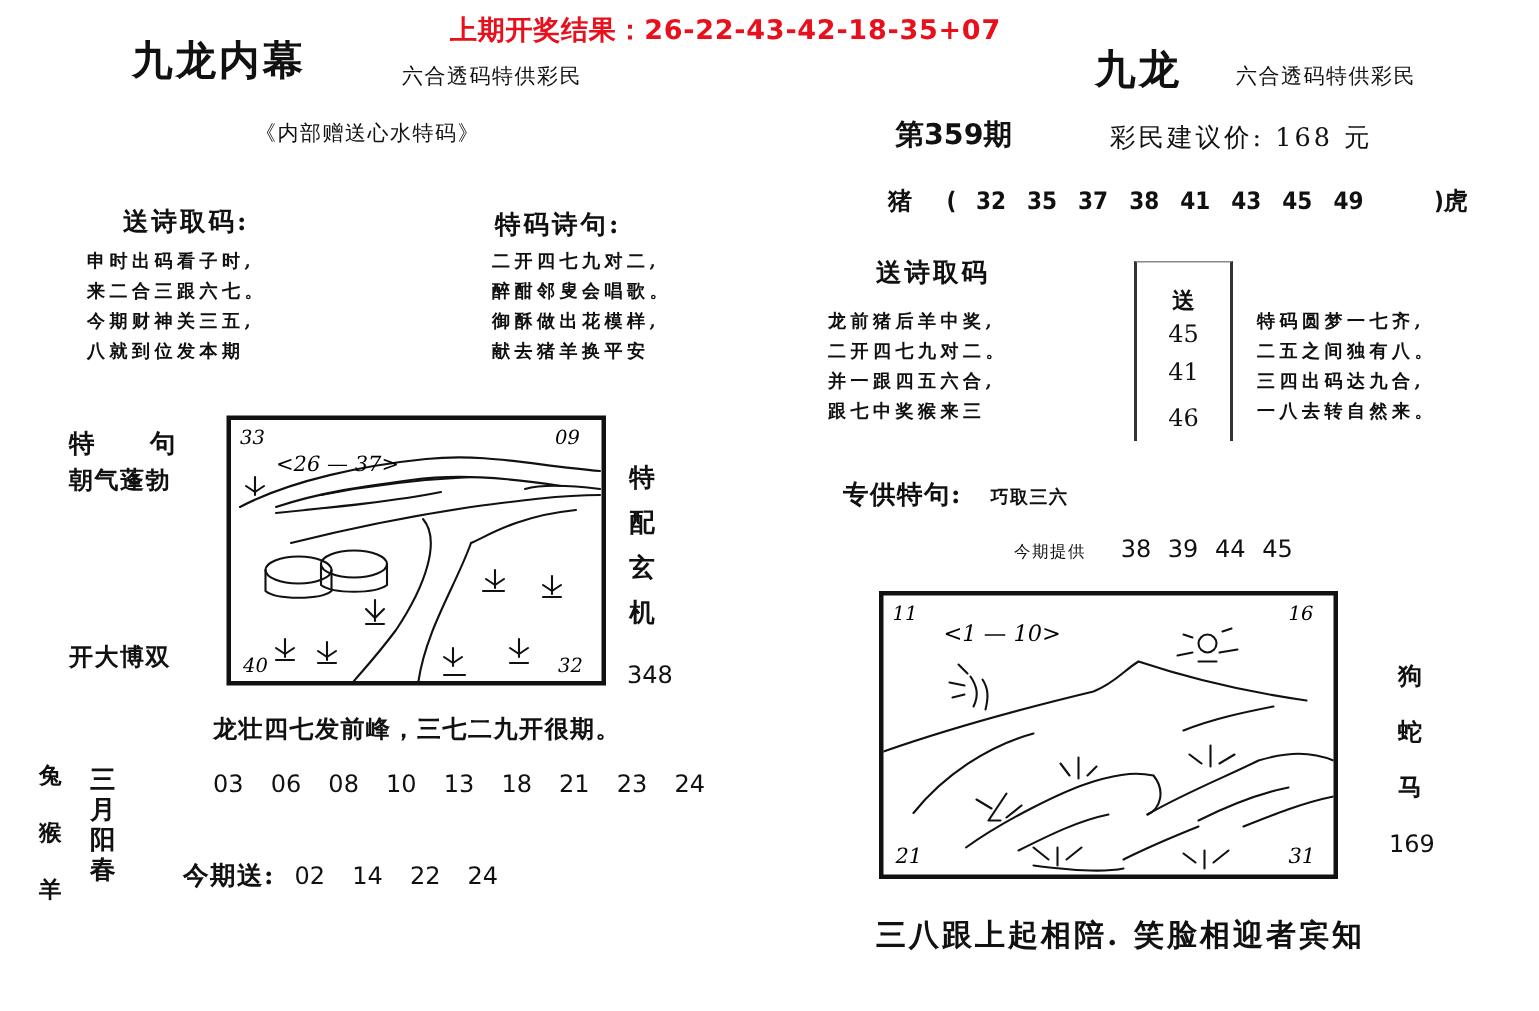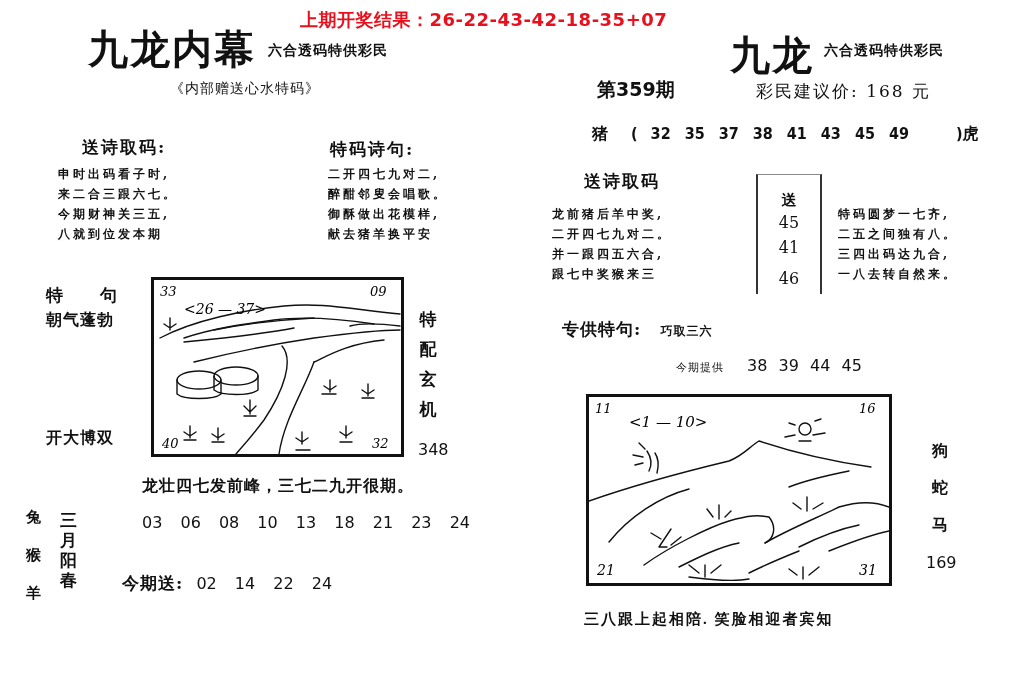--- a/index.html
+++ b/index.html
@@ -2,22 +2,22 @@
 <html><head>
 <meta charset="utf-8">
 <style>
   * { margin: 0; padding: 0; box-sizing: border-box; }
   html, body { width: 1026px; height: 674px; background: #ffffff; overflow: hidden; }
   body { position: relative; font-family: "DejaVu Serif", "Liberation Serif", serif; color: #111; }
   .abs { position: absolute; white-space: nowrap; }
 
   .result { left: 300px; top: 8px; font-family: "DejaVu Sans", "Liberation Sans", sans-serif; font-size: 18px; font-weight: bold; color: #e8101c; letter-spacing: 0.5px; }
 
-  .title-big { font-size: 40px; font-weight: bold; letter-spacing: 2px; font-family: "DejaVu Serif", serif; }
-  .tagline { font-size: 14px; letter-spacing: 1px; font-weight: bold; }
+  .title-big { font-size: 27px; font-weight: bold; letter-spacing: 2px; font-family: "DejaVu Serif", serif; }
+  .tagline { font-size: 14px; letter-spacing: 1px; }
   .sub-note { font-size: 14px; letter-spacing: 1px; }
 
   .poem-head { font-size: 17px; font-weight: bold; letter-spacing: 2px; }
   .poem { font-size: 12px; font-weight: bold; line-height: 20px; letter-spacing: 3px; }
   .poem div { height: 20px; }
 
   .issue { font-family: "DejaVu Sans", sans-serif; font-size: 19px; font-weight: bold; }
   .price { font-size: 17px; letter-spacing: 2px; }
   .zodiac-row { font-family: "DejaVu Sans Condensed", "DejaVu Sans", sans-serif; font-size: 16px; font-weight: bold; }
   .zodiac-row .nums span { margin-right: 9px; }
@@ -140,21 +140,21 @@
     <span>14</span>
     <span>22</span>
     <span>24</span>
   </span>
 </div>
 
 <div class="abs title-big" style="left:730px; top:28px;">九龙</div>
 <div class="abs tagline" style="left:824px; top:42px;">六合透码特供彩民</div>
 
 <div class="abs issue" style="left:597px; top:77px;">第359期</div>
-<div class="abs price" style="left:756px; top:80px;">
+<div class="abs price" style="left:740px; top:80px;">
   <span>彩民建议价:</span>
   <span>168 元</span>
 </div>
 
 <div class="abs zodiac-row" style="left:592px; top:124px; width:400px;">
   <span>猪</span>
   <span style="margin-left:18px;">(</span>
   <span class="nums" style="margin-left:8px;">
     <span>32</span>
     <span>35</span>
@@ -235,13 +235,13 @@
   </svg>
 </div>
 
 <div class="abs side-v" style="left:928px; top:432px; width:24px; line-height:37px; font-size:16px;">
   <div>狗</div>
   <div>蛇</div>
   <div>马</div>
 </div>
 <div class="abs num-plain" style="left:926px; top:553px; font-size:16px;">169</div>
 
-<div class="abs" style="left:584px; top:610px; font-size:15px; font-weight:bold; letter-spacing:2px;font-family:Liberation Serif, serif;">三八跟上起相陪. 笑脸相迎者宾知</div>
+<div class="abs" style="left:584px; top:610px; font-size:20px; font-weight:bold; letter-spacing:2px;">三八跟上起相陪. 笑脸相迎者宾知</div>
 
 </body></html>

